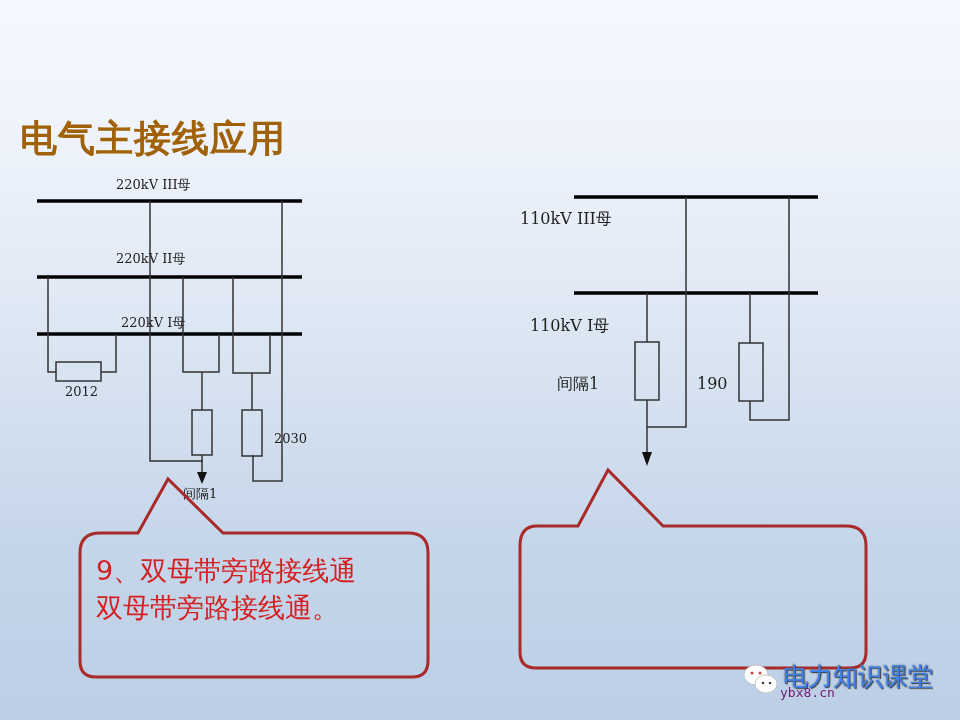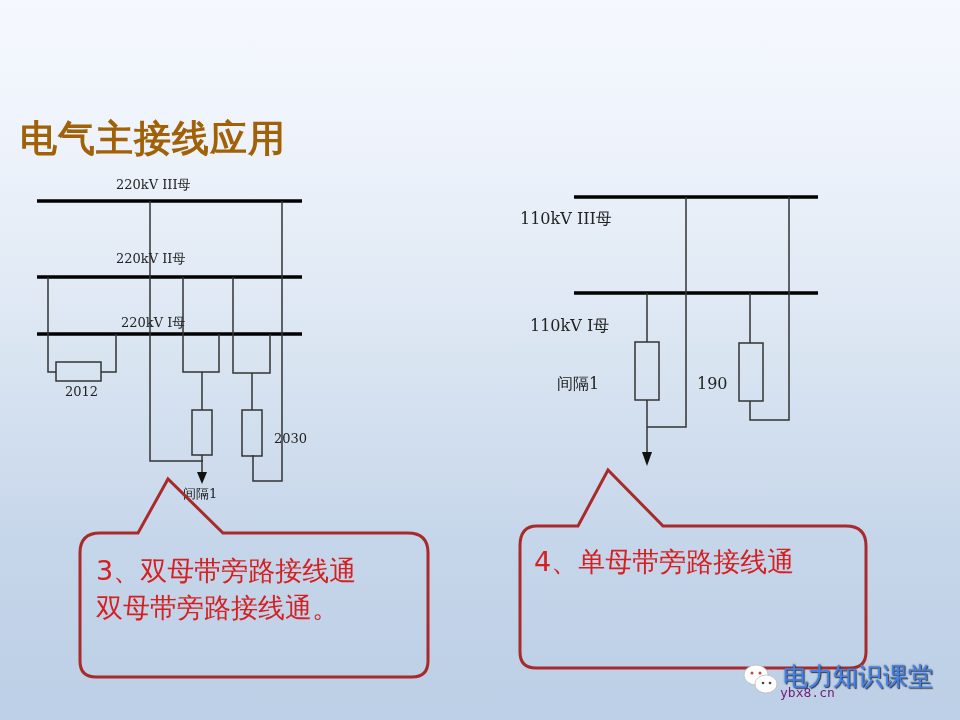--- a/index.html
+++ b/index.html
@@ -75,25 +75,24 @@
     <text class="lbl" x="530" y="331" font-size="16">110kV I母</text>
     <text class="lbl" x="557" y="389" font-size="16">间隔1</text>
     <text class="lbl" x="697" y="389" font-size="16">190</text>
   </g>
 
   <path d="M 100,533 L 138,533 L 168,479 L 223,533 L 408,533 Q 428,533 428,553 L 428,661 Q 428,677 412,677 L 96,677 Q 80,677 80,661 L 80,553 Q 80,533 100,533 Z" fill="none" stroke="#a82a2a" stroke-width="3"></path>
   <path d="M 537,526 L 578,526 L 608,470 L 663,526 L 846,526 Q 866,526 866,546 L 866,652 Q 866,668 850,668 L 536,668 Q 520,668 520,652 L 520,546 Q 520,526 537,526 Z" fill="none" stroke="#a82a2a" stroke-width="3"></path>
 </svg>
 
 <div class="callout-text" style="left:96px;top:552px;">
-  <div>3、双母带旁路接线通</div>
+  <div>9、双母带旁路接线通</div>
   <div>双母带旁路接线通。</div>
 </div>
 <div class="callout-text" style="left:534px;top:543px;">
-  <div>4、单母带旁路接线通</div>
 </div>
 
 <div class="wm">
   <svg width="40" height="36" style="position:absolute;left:-6px;top:2px;">
     <ellipse cx="14" cy="13" rx="12" ry="10" fill="#fff" stroke="#bbb" stroke-width="0.8"></ellipse>
     <ellipse cx="24" cy="22" rx="11" ry="9" fill="#fff" stroke="#bbb" stroke-width="0.8"></ellipse>
     <circle cx="10" cy="11" r="1.5" fill="#c44"></circle>
     <circle cx="18" cy="11" r="1.5" fill="#c44"></circle>
     <circle cx="21" cy="21" r="1.3" fill="#444"></circle>
     <circle cx="28" cy="21" r="1.3" fill="#444"></circle>

